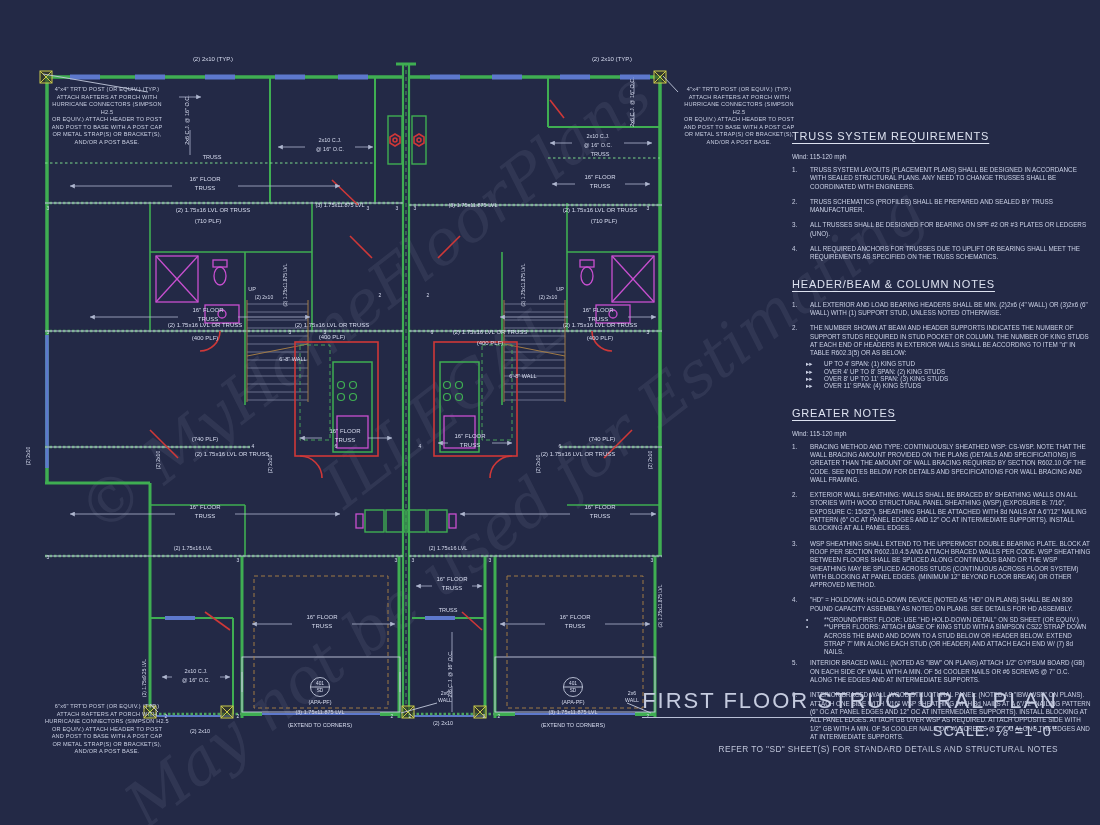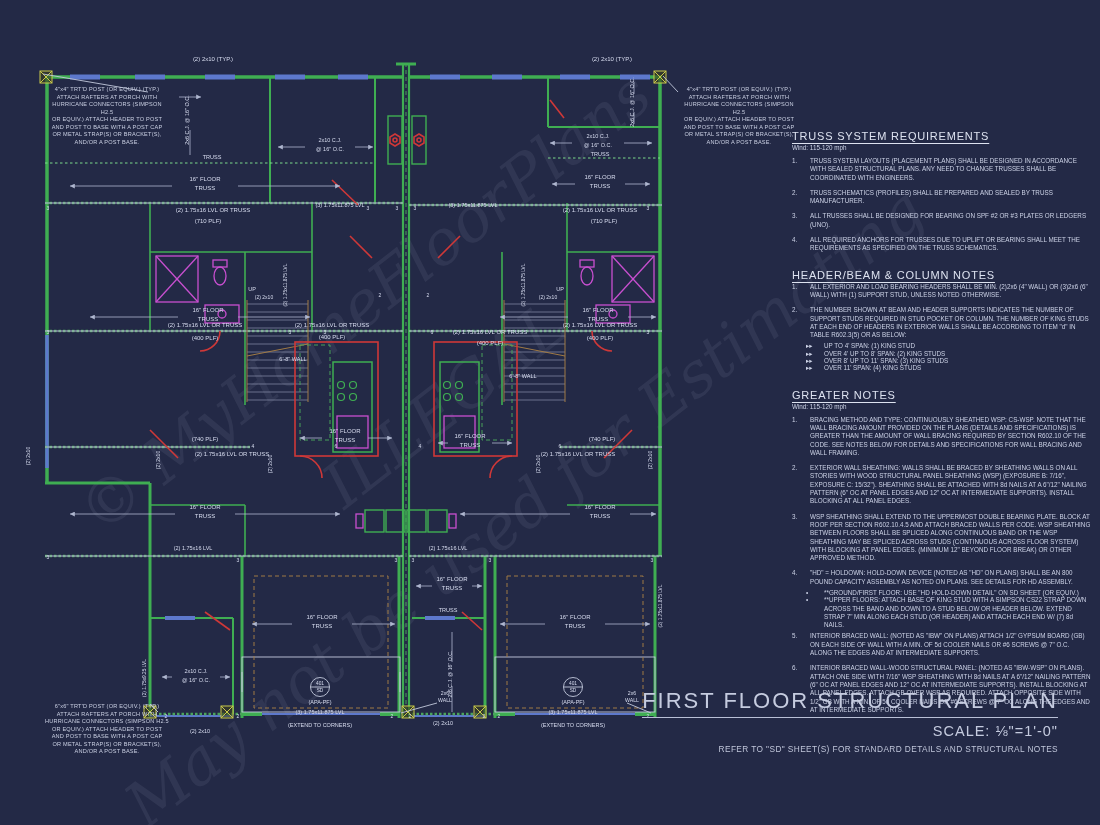--- a/index.html
+++ b/index.html
@@ -17,21 +17,21 @@
   .tn{stroke:#a07a45;fill:none;stroke-width:1;}
   .gy{stroke:#c3c9dd;fill:none;stroke-width:0.9;}
   .yl{stroke:#c9c94a;fill:rgba(60,64,30,.6);stroke-width:1;}
   .dim{stroke:#aeb6cf;stroke-width:0.8;fill:none;}
   .tread{stroke:#9aa3bd;stroke-width:0.6;fill:none;}
   .grn-dash{stroke:#49a15a;stroke-dasharray:4,3;stroke-width:1;fill:none;}
   
   #notes{position:absolute;left:792px;top:130px;width:300px;}
   .note-section{margin-bottom:16px;}
   .note-heading{font-size:11px;letter-spacing:.8px;color:#dde2f0;text-decoration:underline;
-                text-underline-offset:3px;margin-bottom:2px;}
+                text-underline-offset:3px;margin-bottom:11px;}
   .note-sub{font-size:6.3px;margin-bottom:6px;color:#cdd3e6;}
   .note-item{display:flex;gap:6px;font-size:6.3px;line-height:1.32;margin:0 0 7px 0;color:#ccd2e6;}
   .note-item .m{flex:none;width:12px;text-align:left;}
   .note-item.ind1{margin-left:14px;margin-top:-4px;margin-bottom:3px;}
   
   .annot{position:absolute;font-size:5.6px;line-height:1.35;text-align:center;color:#c9cfe2;letter-spacing:.2px;}
   
   #titleblock{position:absolute;right:42px;top:688px;text-align:right;}
   #sheet-title{display:inline-block;font-size:22px;letter-spacing:2px;color:#c5cbdf;
                border-bottom:1.5px solid #b9c0d6;padding-bottom:3px;white-space:nowrap;font-weight:400;}

